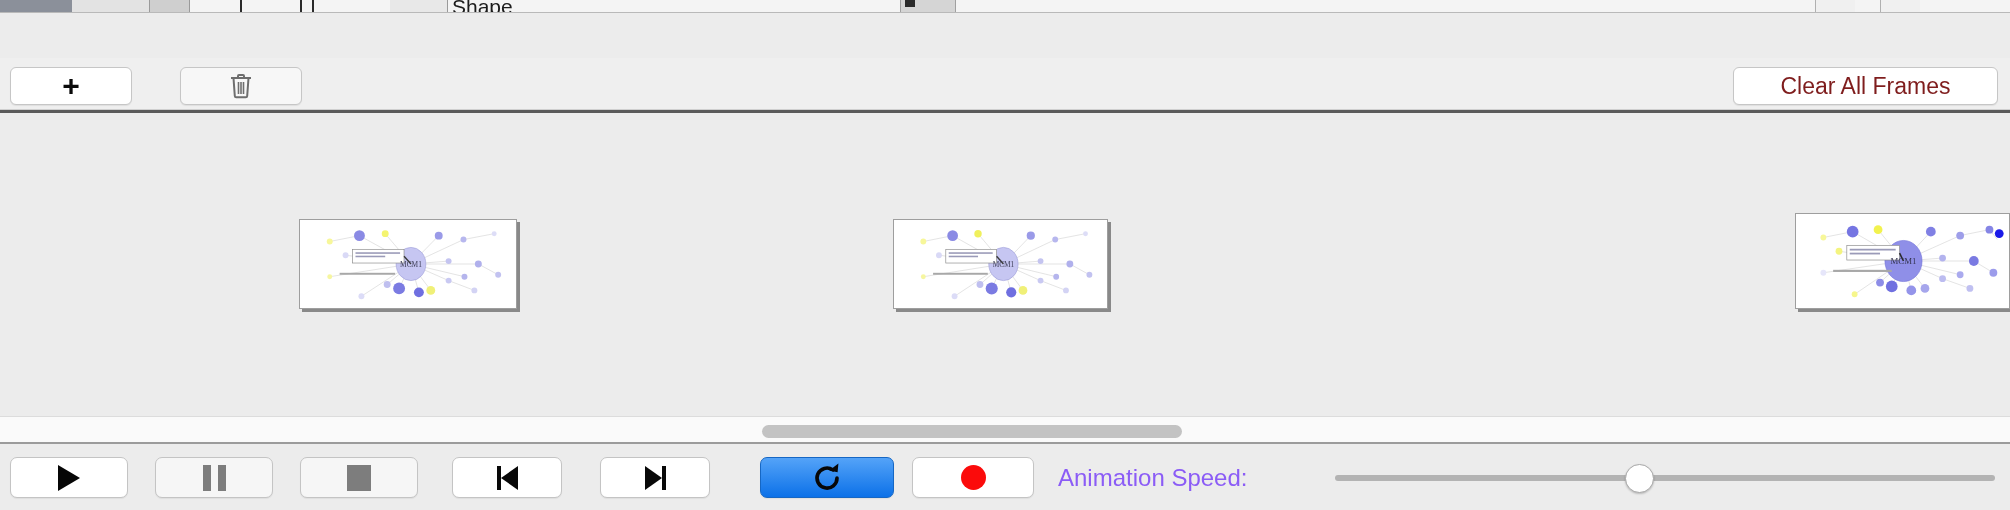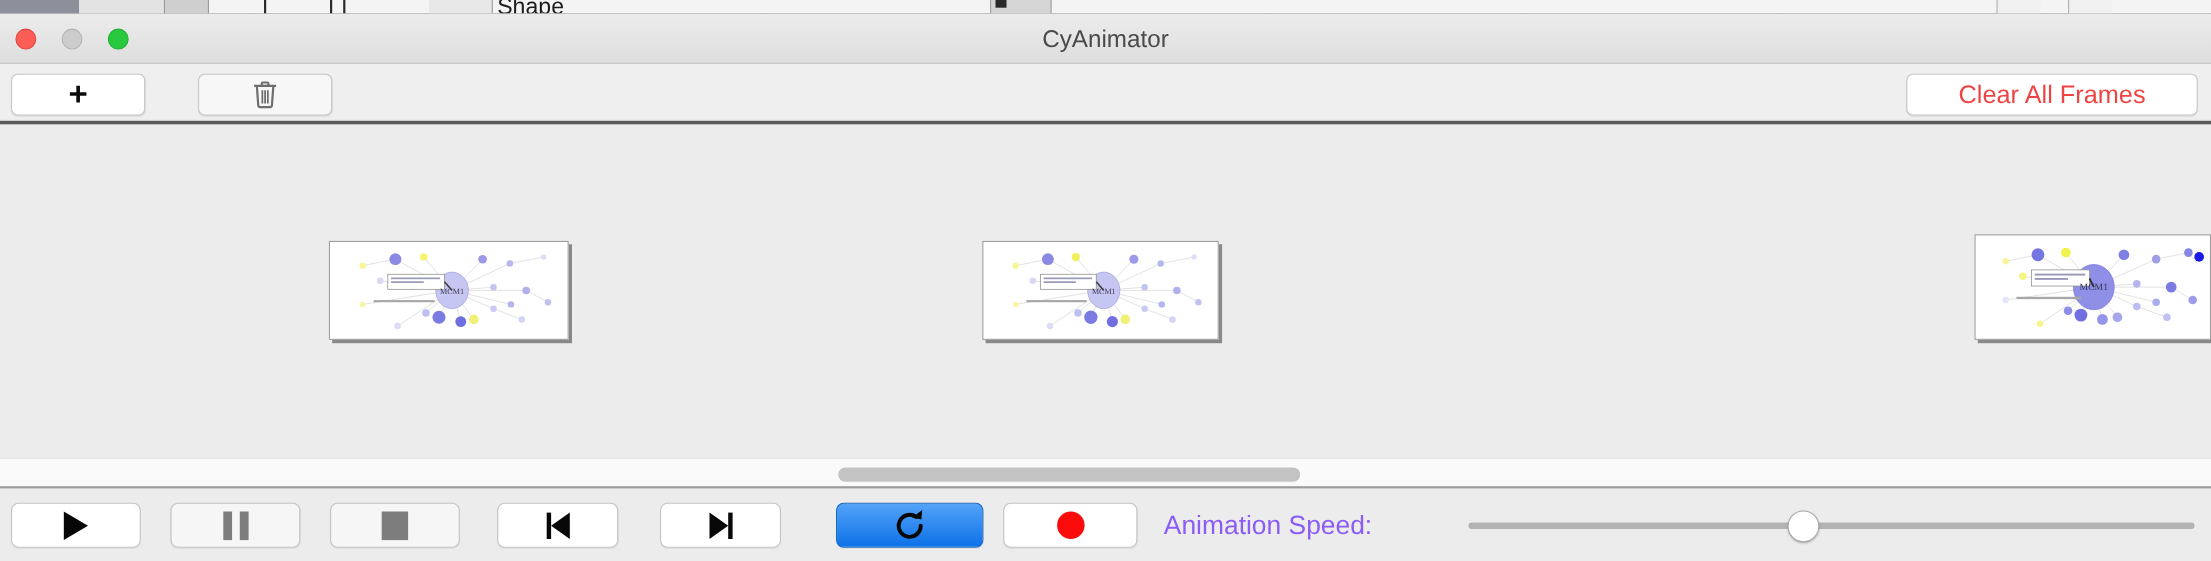--- a/index.html
+++ b/index.html
@@ -116,21 +116,21 @@
     display: flex;
     align-items: center;
     justify-content: center;
     box-shadow: 0 1px 1px rgba(0,0,0,0.07);
   }
   .tb-btn.muted { background: #f7f7f7; }
   #add-frame-button   { left: 10px;  width: 122px; }
   #delete-frame-button{ left: 180px; width: 122px; }
   #clear-all-button   {
     left: 1733px; width: 265px;
-    font-size: 23px; color: #ef4444;
+    font-size: 23px; color: #7f1d1d;
   }
 
   .plus-glyph {
     font-size: 30px; font-weight: bold; color: #0a0a0a;
     line-height: 1; font-family: "Liberation Sans", sans-serif;
   }
 
   
   .timeline-panel {
     position: absolute;
@@ -275,26 +275,20 @@
     <div class="bg-tick" style="left:300px;"></div>
     <div class="bg-tick" style="left:312px;"></div>
     <div class="bg-seg" style="left:390px;width:58px;background:#e8e8e8;"></div>
     <div class="bg-shape-text">Shape</div>
     <div class="bg-arrowbox" style="left:900px;"></div>
     <div class="bg-tick" style="left:905px;width:10px;height:7px;"></div>
     <div class="bg-rightbox" style="left:1815px;width:40px;"></div>
     <div class="bg-rightbox" style="left:1880px;width:40px;"></div>
   </div>
 
-  <div class="titlebar">
-    <div class="traffic close"></div>
-    <div class="traffic min"></div>
-    <div class="traffic max"></div>
-    <div class="window-title">CyAnimator</div>
-  </div>
 
   <div class="toolbar">
 
     <div class="tb-btn" id="add-frame-button">
       <span class="plus-glyph">+</span>
     </div>
 
     <div class="tb-btn muted" id="delete-frame-button">
       <svg width="26" height="28" viewBox="0 0 26 28">
         <path d="M3 6 h20" stroke="#6e6e6e" stroke-width="2" fill="none"></path>

